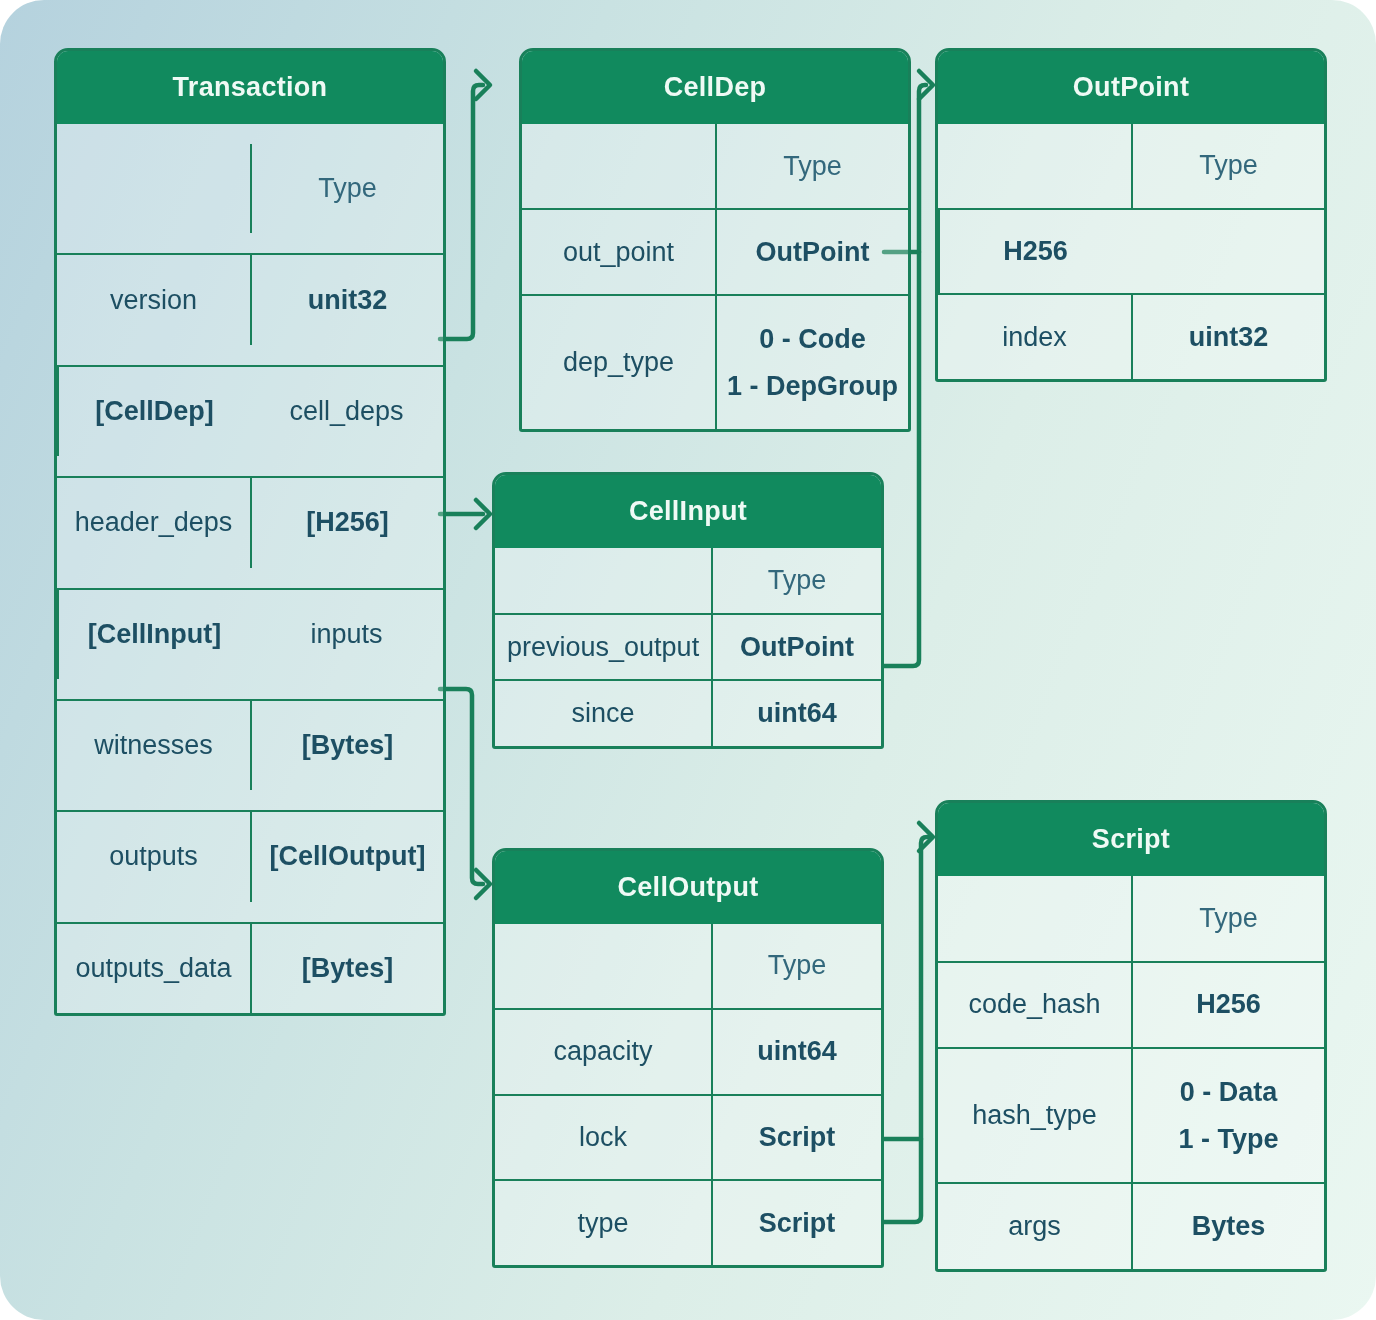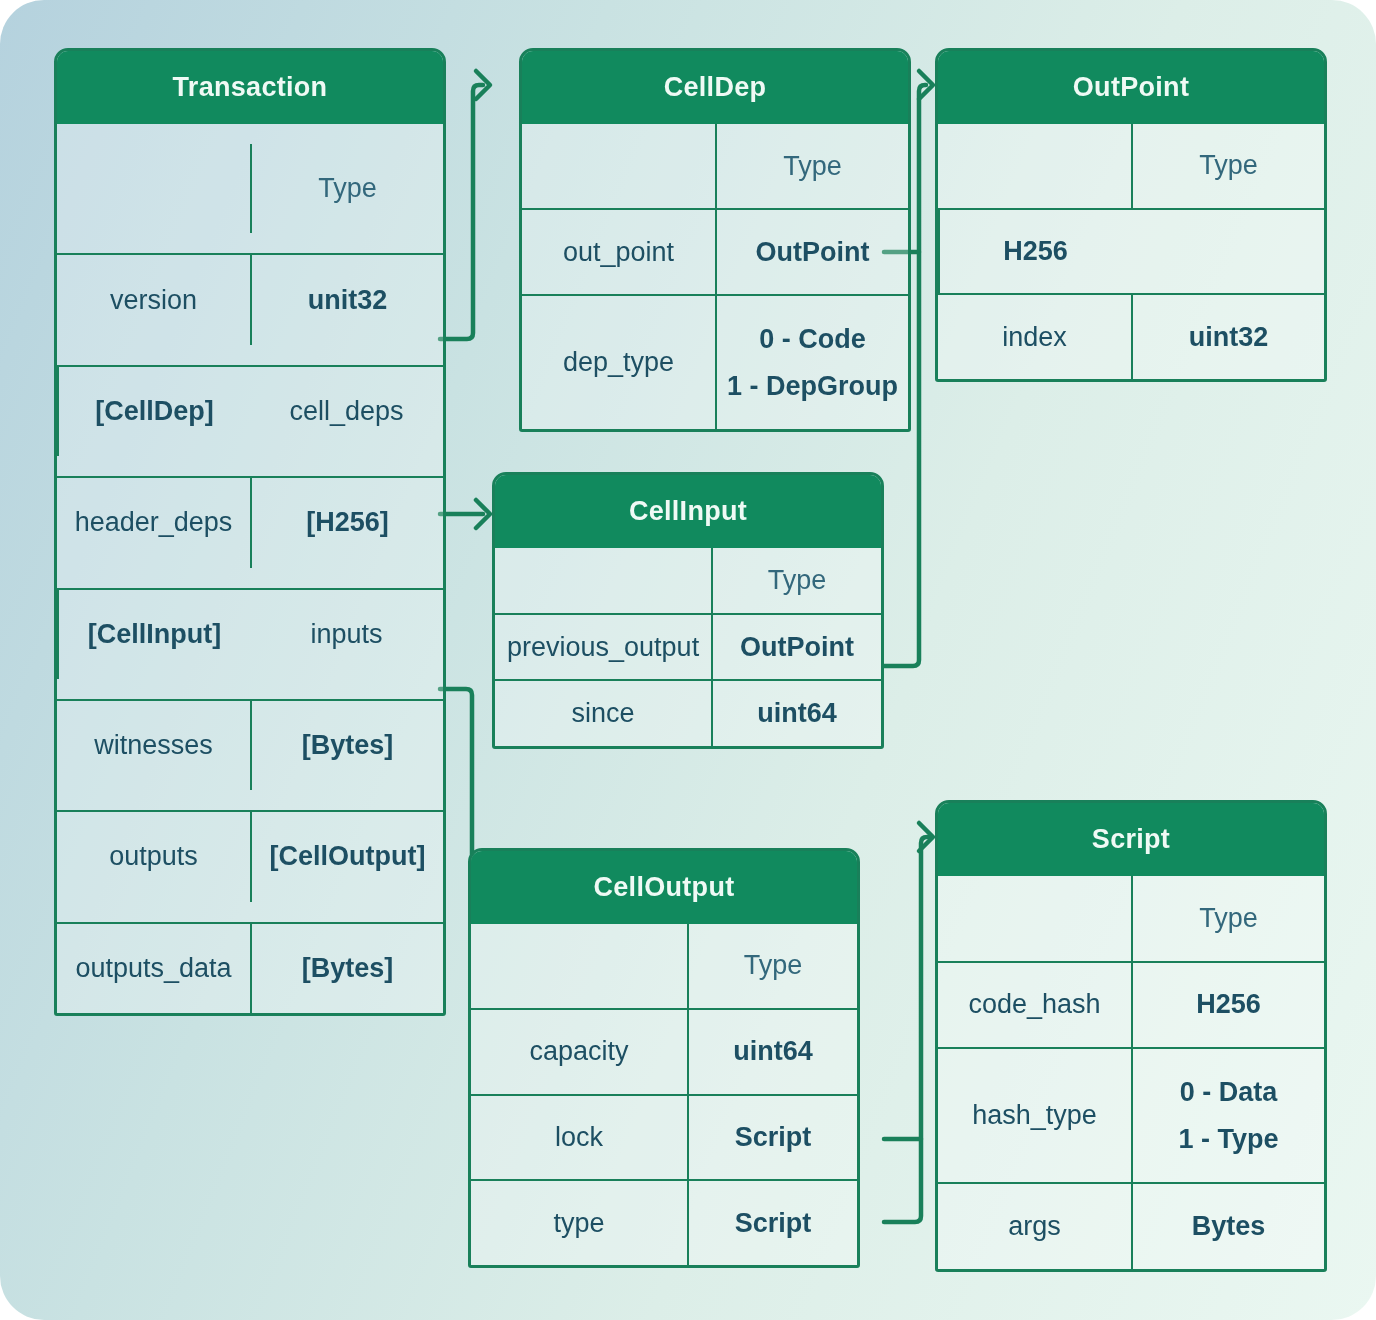--- a/index.html
+++ b/index.html
@@ -54,21 +54,21 @@
   .cell.value { width: 50%; font-weight: bold; border-left: 2.5px solid var(--line); }
   .cell.value.type-head { font-weight: normal; color: var(--type-head); }
   .tbl.wide .cell.label { width: 56%; }
   .tbl.wide .cell.value { width: 44%; }
 
   
   #t-transaction { left: 54px;  top: 48px;  width: 392px; height: 968px; gap: 20px; }
   #t-celldep     { left: 519px; top: 48px;  width: 392px; height: 384px; }
   #t-outpoint    { left: 935px; top: 48px;  width: 392px; height: 334px; }
   #t-cellinput   { left: 492px; top: 472px; width: 392px; height: 277px; }
-  #t-celloutput  { left: 468px; top: 848px; width: 392px; height: 420px; }
+  #t-celloutput  { left: 492px; top: 848px; width: 392px; height: 420px; }
   #t-script      { left: 935px; top: 800px; width: 392px; height: 472px; }
 </style>
 </head>
 <body>
 
 <div class="canvas">
 
   <svg class="wires" width="1376" height="1320" viewBox="0 0 1376 1320">
     <g fill="none" stroke="#19805a" stroke-width="4.5" stroke-linecap="round" stroke-linejoin="round">
 

